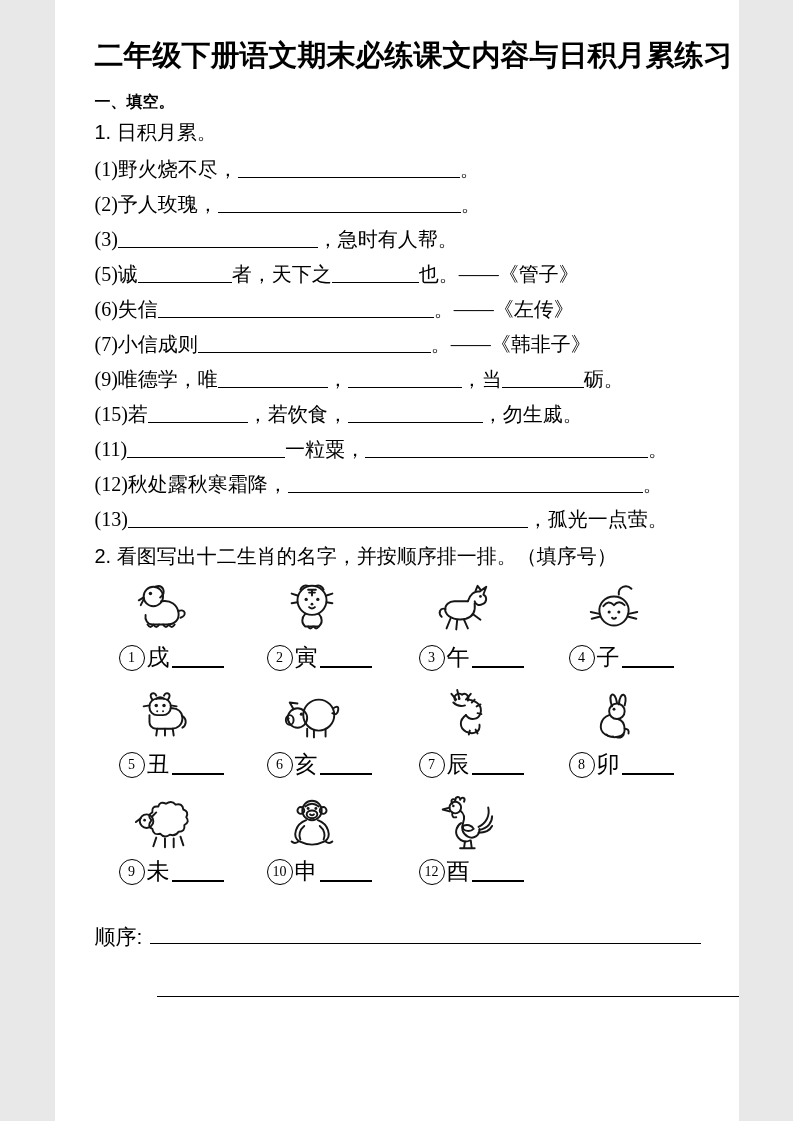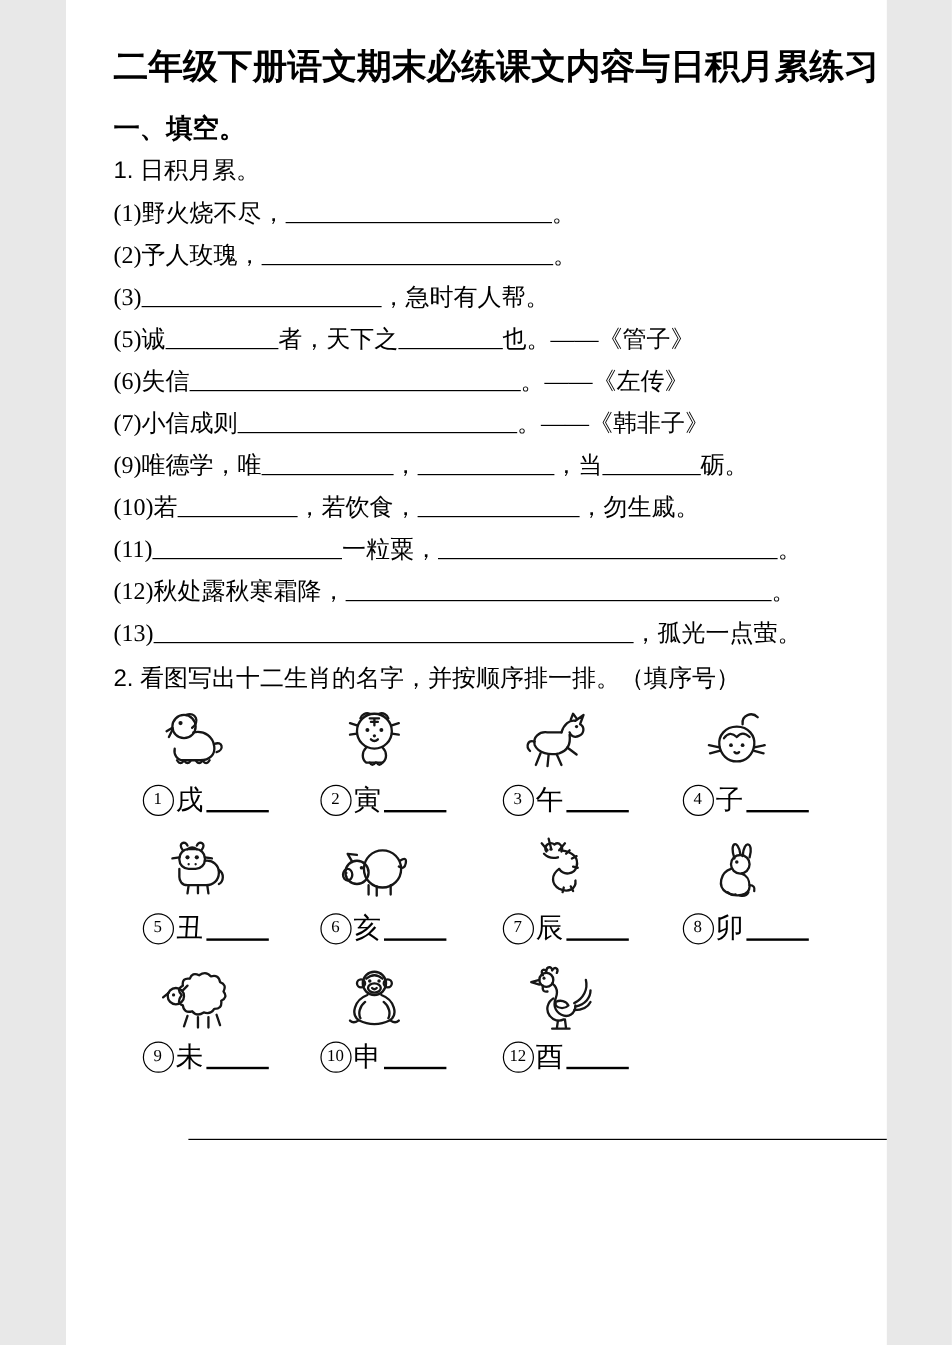--- a/index.html
+++ b/index.html
@@ -9,21 +9,21 @@
     font-family:"Liberation Serif","DejaVu Serif",serif;
     position:relative;overflow:hidden;margin:0 auto;
   }
   .title{
     font-family:"Liberation Sans","DejaVu Sans",sans-serif;
     font-weight:900;font-size:29px;text-align:center;
     margin:6px 0 16px 0;letter-spacing:0;white-space:nowrap;
   }
   .heading{
     font-family:Liberation Mono, monospace;
-    font-weight:bold;font-size:22px;margin:0 0 6px 0;
+    font-weight:bold;font-size:16px;margin:0 0 6px 0;
   }
   .sublabel{
     font-family:"Liberation Sans","DejaVu Sans",sans-serif;
     font-size:20px;margin:0 0 6px 0;
   }
   .qwrap{margin:0;}
   .qline{font-size:20px;height:35px;line-height:35px;white-space:nowrap;}
   .qtext{vertical-align:baseline;text-align:right;}
   .blank{
     display:inline-block;height:4px;vertical-align:baseline;
@@ -67,21 +67,21 @@
   <div class="sublabel">1. 日积月累。</div>
 
   <div class="qwrap" id="questions">
       <div class="qline"><span class="qtext">(1)野火烧不尽，</span><span class="blank" style="width: 222px;"></span><span class="qtext">。</span></div>
       <div class="qline"><span class="qtext">(2)予人玫瑰，</span><span class="blank" style="width: 243px;"></span><span class="qtext">。</span></div>
       <div class="qline"><span class="qtext">(3)</span><span class="blank" style="width: 200px;"></span><span class="qtext">，急时有人帮。</span></div>
       <div class="qline"><span class="qtext">(5)诚</span><span class="blank" style="width: 94px;"></span><span class="qtext">者，天下之</span><span class="blank" style="width: 87px;"></span><span class="qtext">也。——《管子》</span></div>
       <div class="qline"><span class="qtext">(6)失信</span><span class="blank" style="width: 276px;"></span><span class="qtext">。——《左传》</span></div>
       <div class="qline"><span class="qtext">(7)小信成则</span><span class="blank" style="width: 233px;"></span><span class="qtext">。——《韩非子》</span></div>
       <div class="qline"><span class="qtext">(9)唯德学，唯</span><span class="blank" style="width: 110px;"></span><span class="qtext">，</span><span class="blank" style="width: 114px;"></span><span class="qtext">，当</span><span class="blank" style="width: 82px;"></span><span class="qtext">砺。</span></div>
-      <div class="qline"><span class="qtext">(10)若</span><span class="blank" style="width: 100px;"></span><span class="qtext">，若饮食，</span><span class="blank" style="width: 135px;"></span><span class="qtext">，勿生戚。</span></div>
+      <div class="qline"><span class="qtext">(15)若</span><span class="blank" style="width: 100px;"></span><span class="qtext">，若饮食，</span><span class="blank" style="width: 135px;"></span><span class="qtext">，勿生戚。</span></div>
       <div class="qline"><span class="qtext">(11)</span><span class="blank" style="width: 158px;"></span><span class="qtext">一粒粟，</span><span class="blank" style="width: 283px;"></span><span class="qtext">。</span></div>
       <div class="qline"><span class="qtext">(12)秋处露秋寒霜降，</span><span class="blank" style="width: 355px;"></span><span class="qtext">。</span></div>
       <div class="qline"><span class="qtext">(13)</span><span class="blank" style="width: 400px;"></span><span class="qtext">，孤光一点萤。</span></div>
     </div>
 
   <div class="q2label">2. 看图写出十二生肖的名字，并按顺序排一排。（填序号）</div>
 
   <div class="zgrid" id="zodiac-grid">
       <div class="zcell">
         <span class="zimg">
@@ -288,14 +288,18 @@
           </svg>
         </span>
         <div class="zlabel">
           <span class="znum">12</span>
           <span class="zbranch">酉</span>
           <span class="zblank"></span>
         </div>
       </div>
     </div>
 
+  <div class="order-row">
+    <span class="order-label">顺序:</span>
+    <span class="order-line"></span>
+  </div>
   <span class="order-line2"></span>
 </div>
 
 </body></html>

